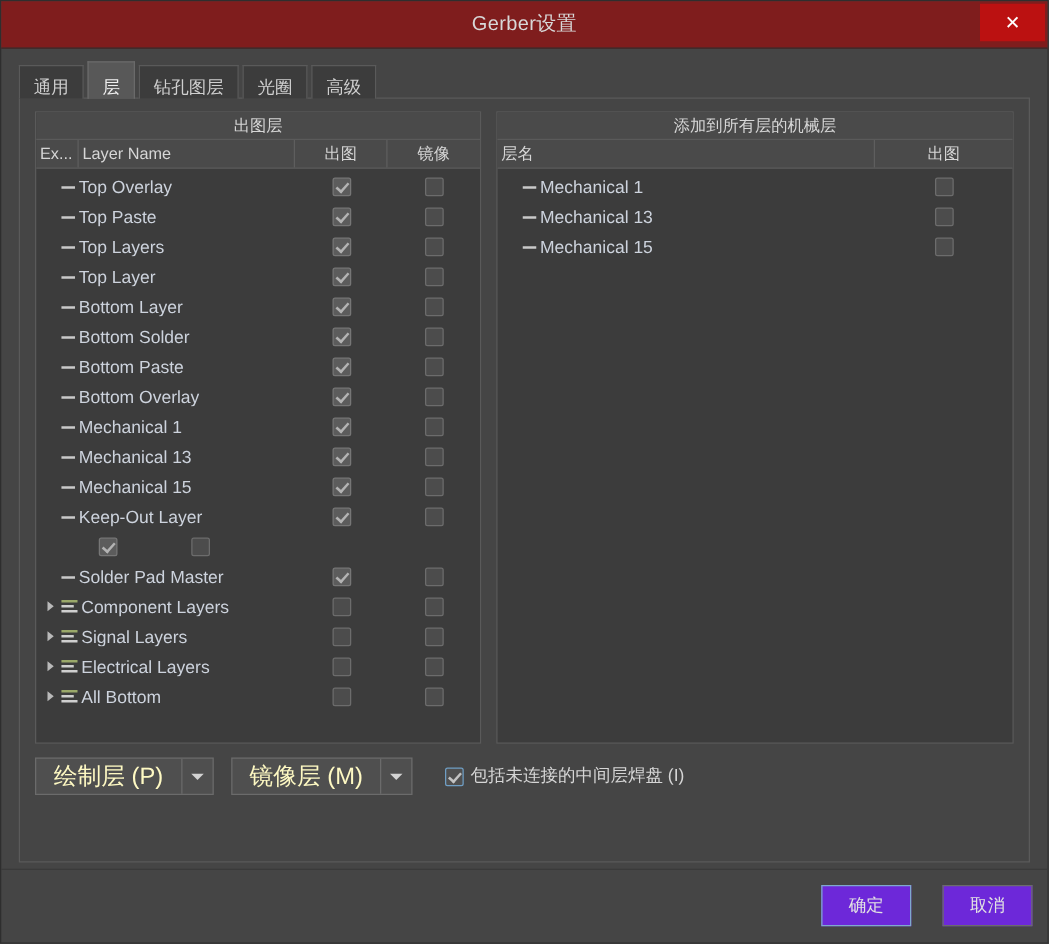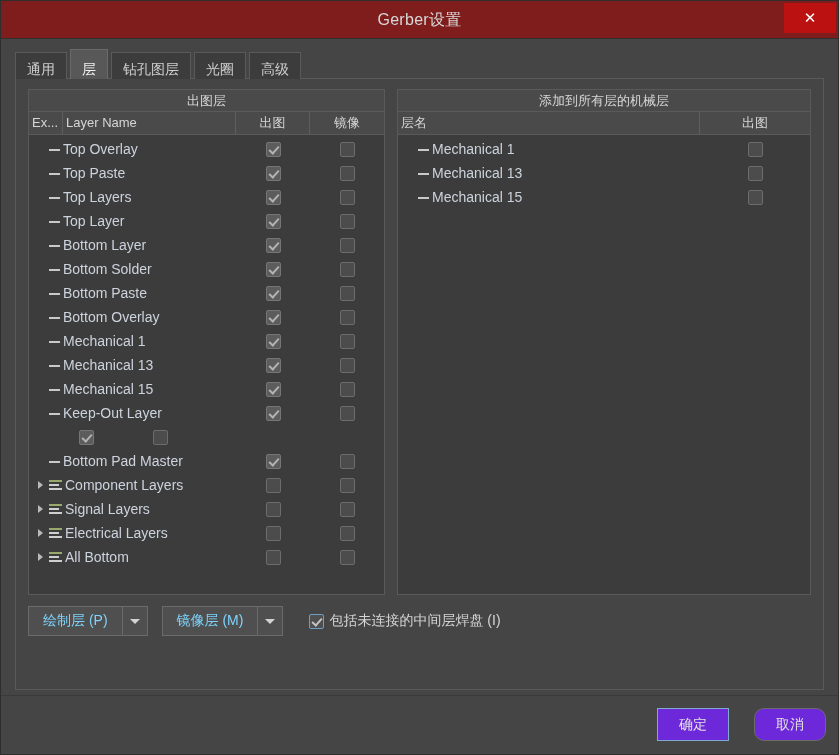--- a/index.html
+++ b/index.html
@@ -220,22 +220,22 @@
     display: flex;
     height: 30px;
     background: #4f4f4f;
     border: 1px solid #6b6b6b;
     box-sizing: border-box;
     cursor: pointer;
   }
   .split-btn .main {
     padding: 0 14px;
     display: flex; align-items: center;
-    color: #7dd3fc;
-    font-size: 14px;
+    color: #fef9c3;
+    font-size: 19px;
     white-space: nowrap;
     text-align: right;
   }
   .split-btn .arrowpart {
     width: 24px;
     border-left: 1px solid #6b6b6b;
     display: flex; align-items: center; justify-content: center;
   }
   .caret {
     width: 0; height: 0;
@@ -265,21 +265,21 @@
     width: 72px; height: 33px;
     background: #6d28d9;
     border: 1px solid #6b6b6b;
     color: #e2e2e2;
     font-size: 14px;
     display: flex; align-items: center; justify-content: center;
     cursor: pointer;
     box-sizing: border-box;
   }
   .btn.ok { right: 109px; border-color: #7fa9cd; }
-  .btn.cancel { right: 12px; border-radius: 10px; }
+  .btn.cancel { right: 12px; }
 </style>
 </head>
 <body>
 
 <div class="window">
 
   <div class="titlebar">
     <div class="title-text">Gerber设置</div>
     <div class="close-btn">✕</div>
   </div>
@@ -441,21 +441,21 @@
                 <div class="indent"></div>
                 <div class="cell">
                   <span class="cb on"></span>
                 </div>
                 <div class="cell">
                   <span class="cb"></span>
                 </div>
               </div>
               <div class="row">
                 <div class="indent"></div>
-                <div class="lbl"><span class="leaf-dash"></span><span>Bottom Pad Master</span></div>
+                <div class="lbl"><span class="leaf-dash"></span><span>Solder Pad Master</span></div>
                 <div class="cell">
                   <span class="cb on"></span>
                 </div>
                 <div class="cell">
                   <span class="cb"></span>
                 </div>
               </div>
               <div class="row">
                 <div class="indent">
                   <span class="tri"></span>

